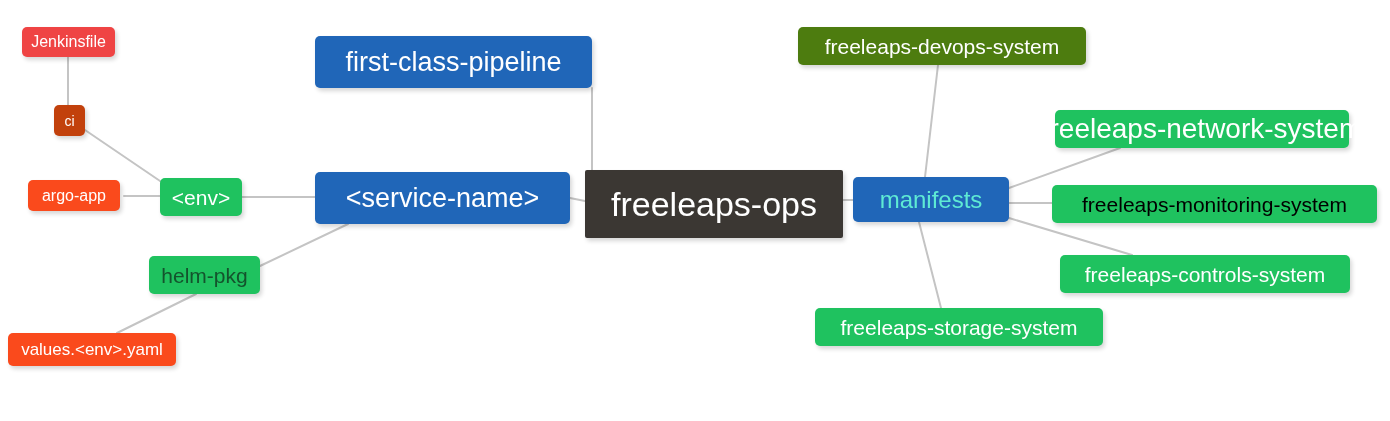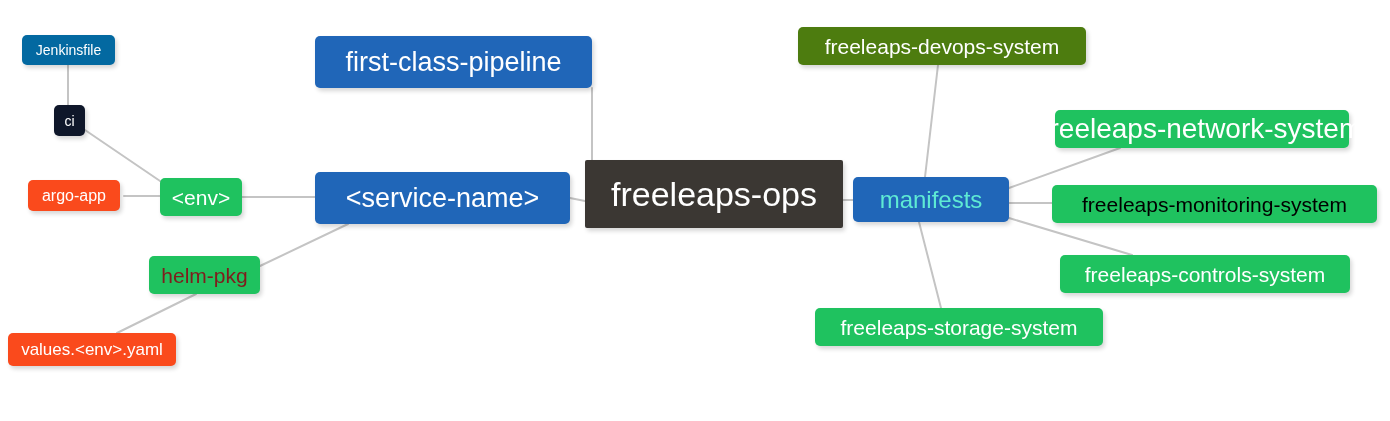--- a/index.html
+++ b/index.html
@@ -59,28 +59,28 @@
       <line x1="160" y1="196" x2="124" y2="196" stroke="#c4c4c4" stroke-width="2" stroke-linecap="round"></line>
       <line x1="68" y1="105" x2="68" y2="57" stroke="#c4c4c4" stroke-width="2" stroke-linecap="round"></line>
       <line x1="196" y1="294" x2="117" y2="333" stroke="#c4c4c4" stroke-width="2" stroke-linecap="round"></line>
       <line x1="925" y1="177" x2="938" y2="65" stroke="#c4c4c4" stroke-width="2" stroke-linecap="round"></line>
       <line x1="1009" y1="188" x2="1120" y2="148" stroke="#c4c4c4" stroke-width="2" stroke-linecap="round"></line>
       <line x1="1009" y1="203" x2="1052" y2="203" stroke="#c4c4c4" stroke-width="2" stroke-linecap="round"></line>
       <line x1="1009" y1="218" x2="1132" y2="255" stroke="#c4c4c4" stroke-width="2" stroke-linecap="round"></line>
       <line x1="919" y1="222" x2="941" y2="308" stroke="#c4c4c4" stroke-width="2" stroke-linecap="round"></line>
     </svg>
   <div id="node-layer">
-      <div class="node root" style="left: 585px; top: 160px; width: 258px; height: 68px; background: rgb(59, 55, 51); font-size: 34px; color: rgb(255, 255, 255);">freeleaps-ops</div>
+      <div class="node root" style="left: 585px; top: 170px; width: 258px; height: 68px; background: rgb(59, 55, 51); font-size: 34px; color: rgb(255, 255, 255);">freeleaps-ops</div>
       <div class="node" style="left: 315px; top: 172px; width: 255px; height: 52px; background: rgb(32, 102, 184); font-size: 27px; color: rgb(255, 255, 255);">&lt;service-name&gt;</div>
       <div class="node" style="left: 315px; top: 36px; width: 277px; height: 52px; background: rgb(32, 102, 184); font-size: 27px; color: rgb(255, 255, 255);">first-class-pipeline</div>
       <div class="node" style="left: 853px; top: 177px; width: 156px; height: 45px; background: rgb(32, 102, 184); font-size: 24px; color: #5eead4;">manifests</div>
       <div class="node" style="left: 160px; top: 178px; width: 82px; height: 38px; background: rgb(31, 194, 95); font-size: 21px; color: rgb(255, 255, 255);">&lt;env&gt;</div>
-      <div class="node" style="left: 149px; top: 256px; width: 111px; height: 38px; background: rgb(31, 194, 95); font-size: 21px; color: #7f1d1d;">helm-pkg</div>
-      <div class="node" style="left: 54px; top: 105px; width: 31px; height: 31px; background: #0f172a; font-size: 14px; color: rgb(255, 255, 255);">ci</div>
-      <div class="node" style="left: 22px; top: 35px; width: 93px; height: 30px; background: #0369a1; font-size: 14px; color: rgb(255, 255, 255);">Jenkinsfile</div>
+      <div class="node" style="left: 149px; top: 256px; width: 111px; height: 38px; background: rgb(31, 194, 95); font-size: 21px; color: #14532d;">helm-pkg</div>
+      <div class="node" style="left: 54px; top: 105px; width: 31px; height: 31px; background: #c2410c; font-size: 14px; color: rgb(255, 255, 255);">ci</div>
+      <div class="node" style="left: 22px; top: 27px; width: 93px; height: 30px; background: #ef4444; font-size: 16px; color: rgb(255, 255, 255);">Jenkinsfile</div>
       <div class="node" style="left: 28px; top: 180px; width: 92px; height: 31px; background: rgb(250, 74, 28); font-size: 16px; color: rgb(255, 255, 255);">argo-app</div>
       <div class="node" style="left: 8px; top: 333px; width: 168px; height: 33px; background: rgb(250, 74, 28); font-size: 17px; color: rgb(255, 255, 255);">values.&lt;env&gt;.yaml</div>
       <div class="node" style="left: 798px; top: 27px; width: 288px; height: 38px; background: #4d7c0f; font-size: 21px; color: rgb(255, 255, 255);">freeleaps-devops-system</div>
       <div class="node" style="left: 1055px; top: 110px; width: 294px; height: 38px; background: rgb(31, 194, 95); font-size: 28px; color: rgb(255, 255, 255);">freeleaps-network-system</div>
       <div class="node" style="left: 1052px; top: 185px; width: 325px; height: 38px; background: rgb(31, 194, 95); font-size: 21px; color: #000000;">freeleaps-monitoring-system</div>
       <div class="node" style="left: 1060px; top: 255px; width: 290px; height: 38px; background: rgb(31, 194, 95); font-size: 21px; color: rgb(255, 255, 255);">freeleaps-controls-system</div>
       <div class="node" style="left: 815px; top: 308px; width: 288px; height: 38px; background: rgb(31, 194, 95); font-size: 21px; color: rgb(255, 255, 255);">freeleaps-storage-system</div>
     </div>
 </div>
 

